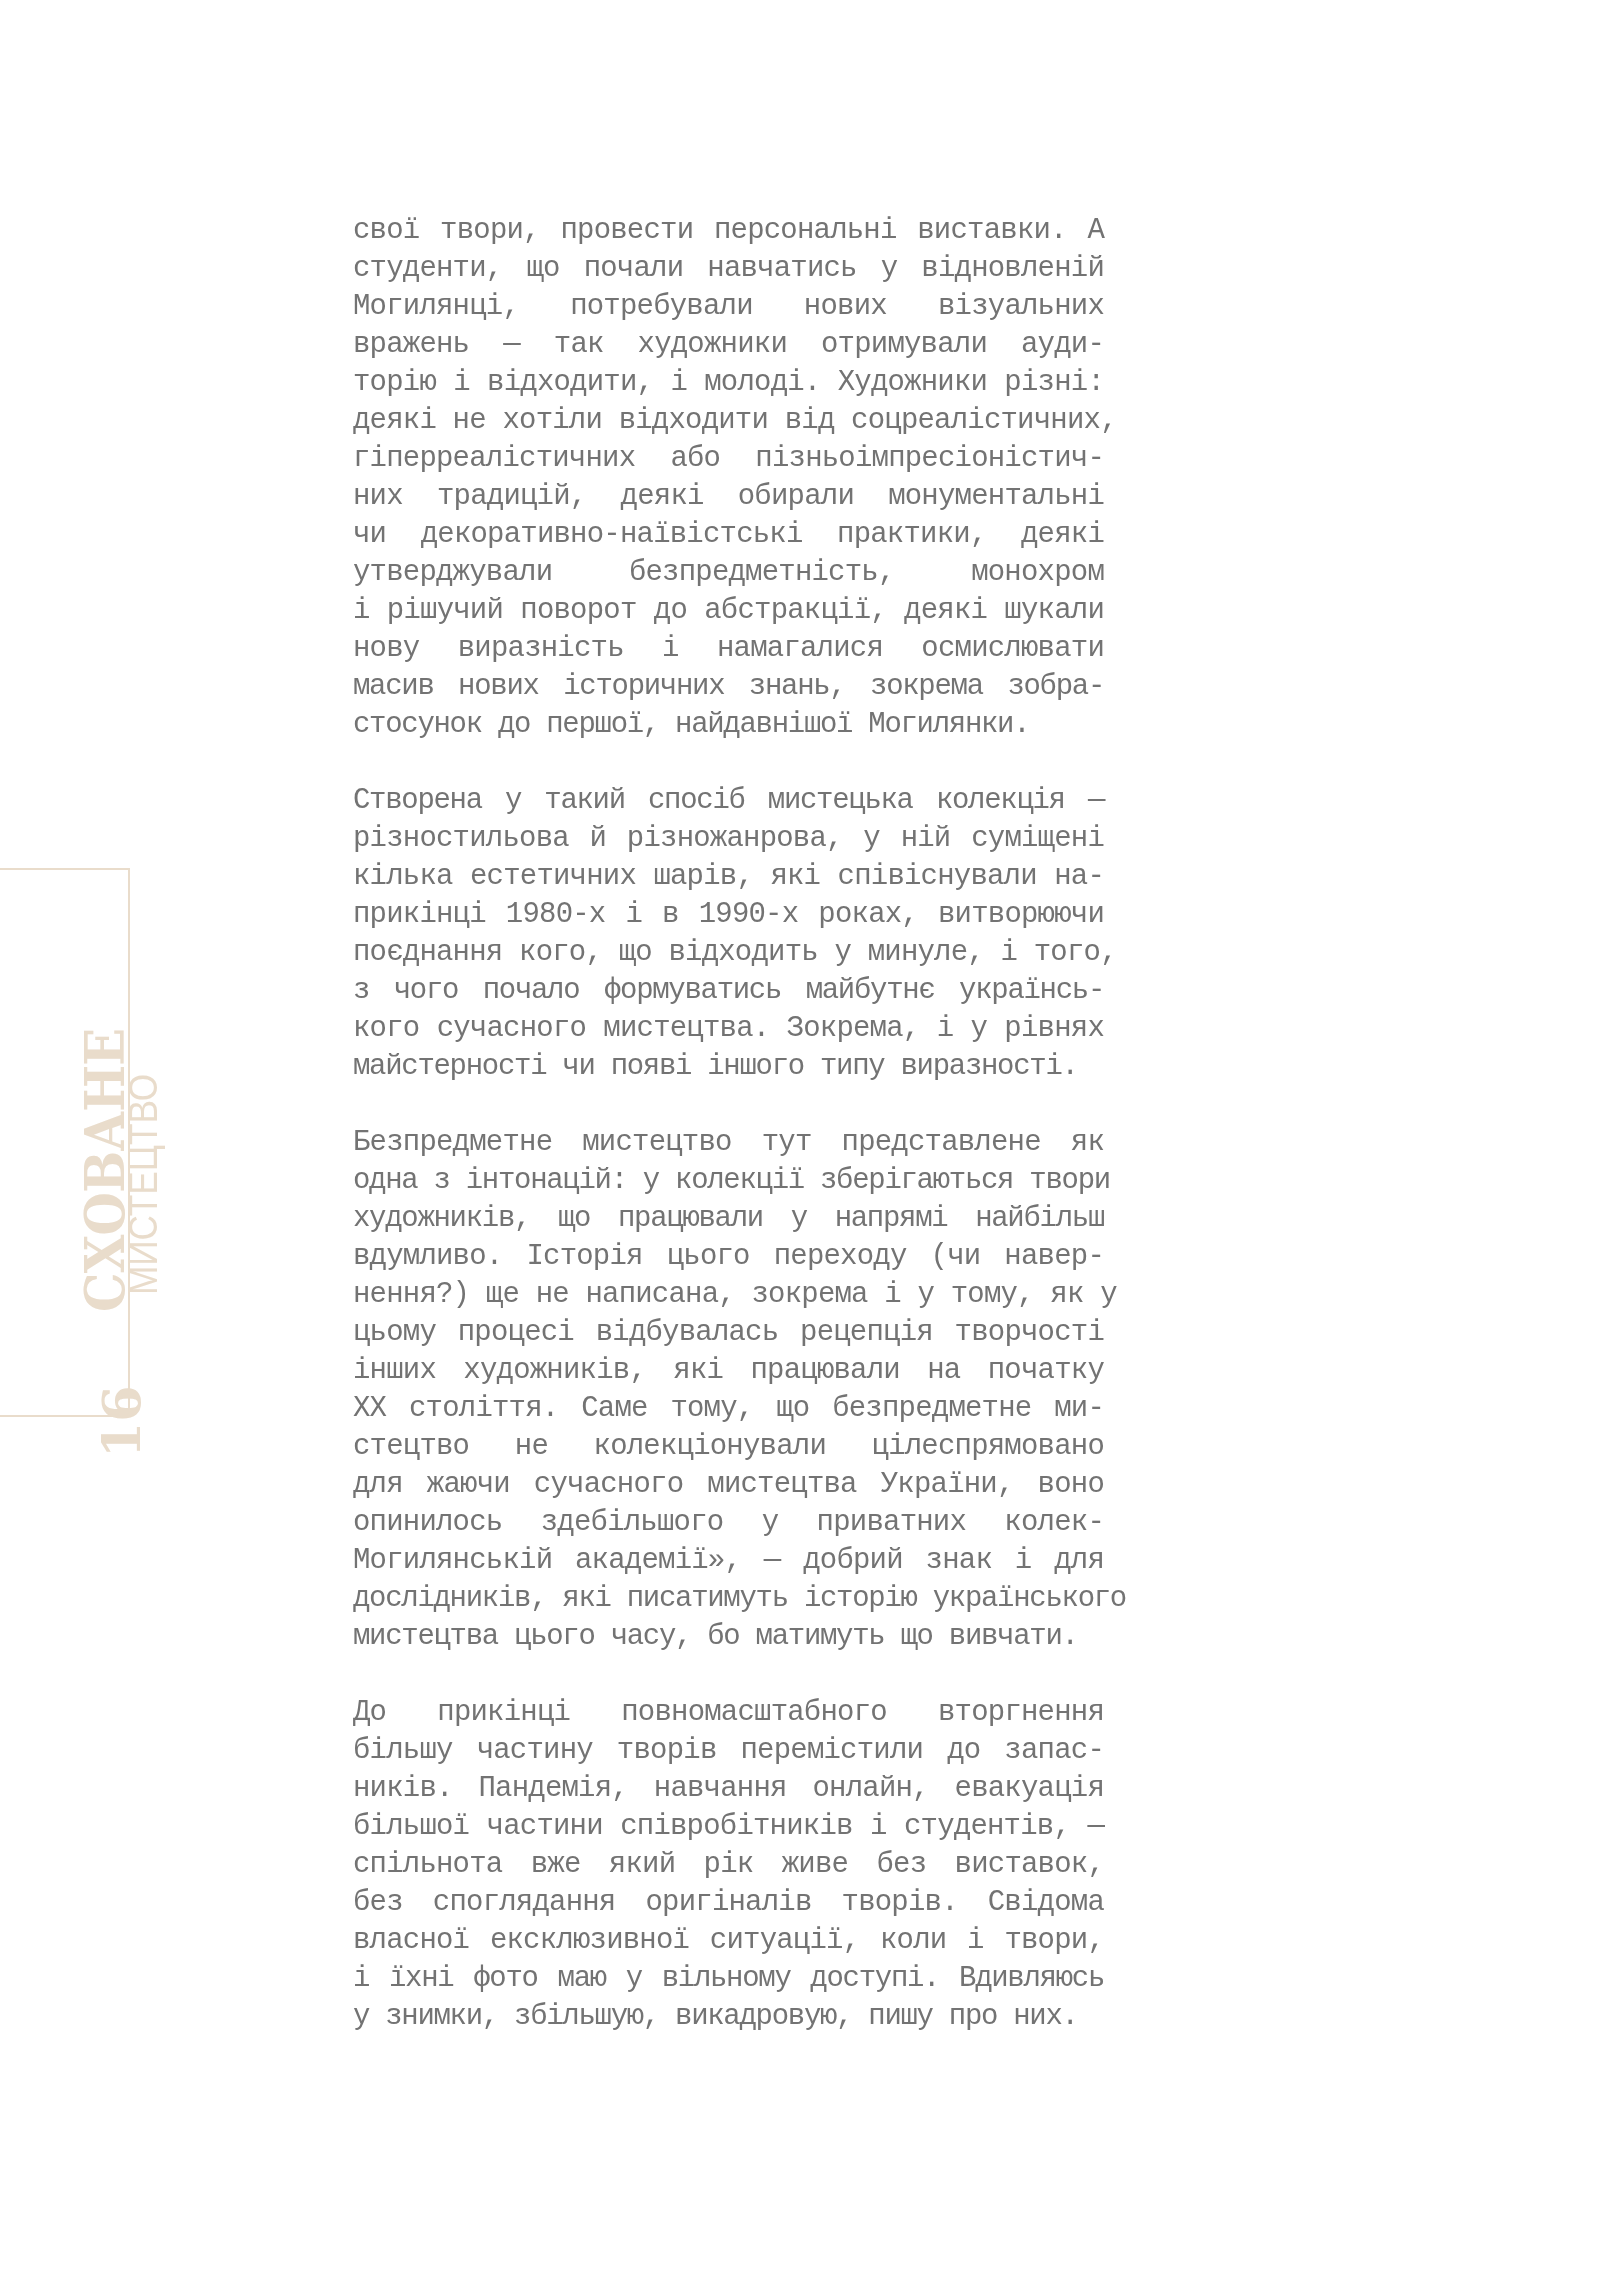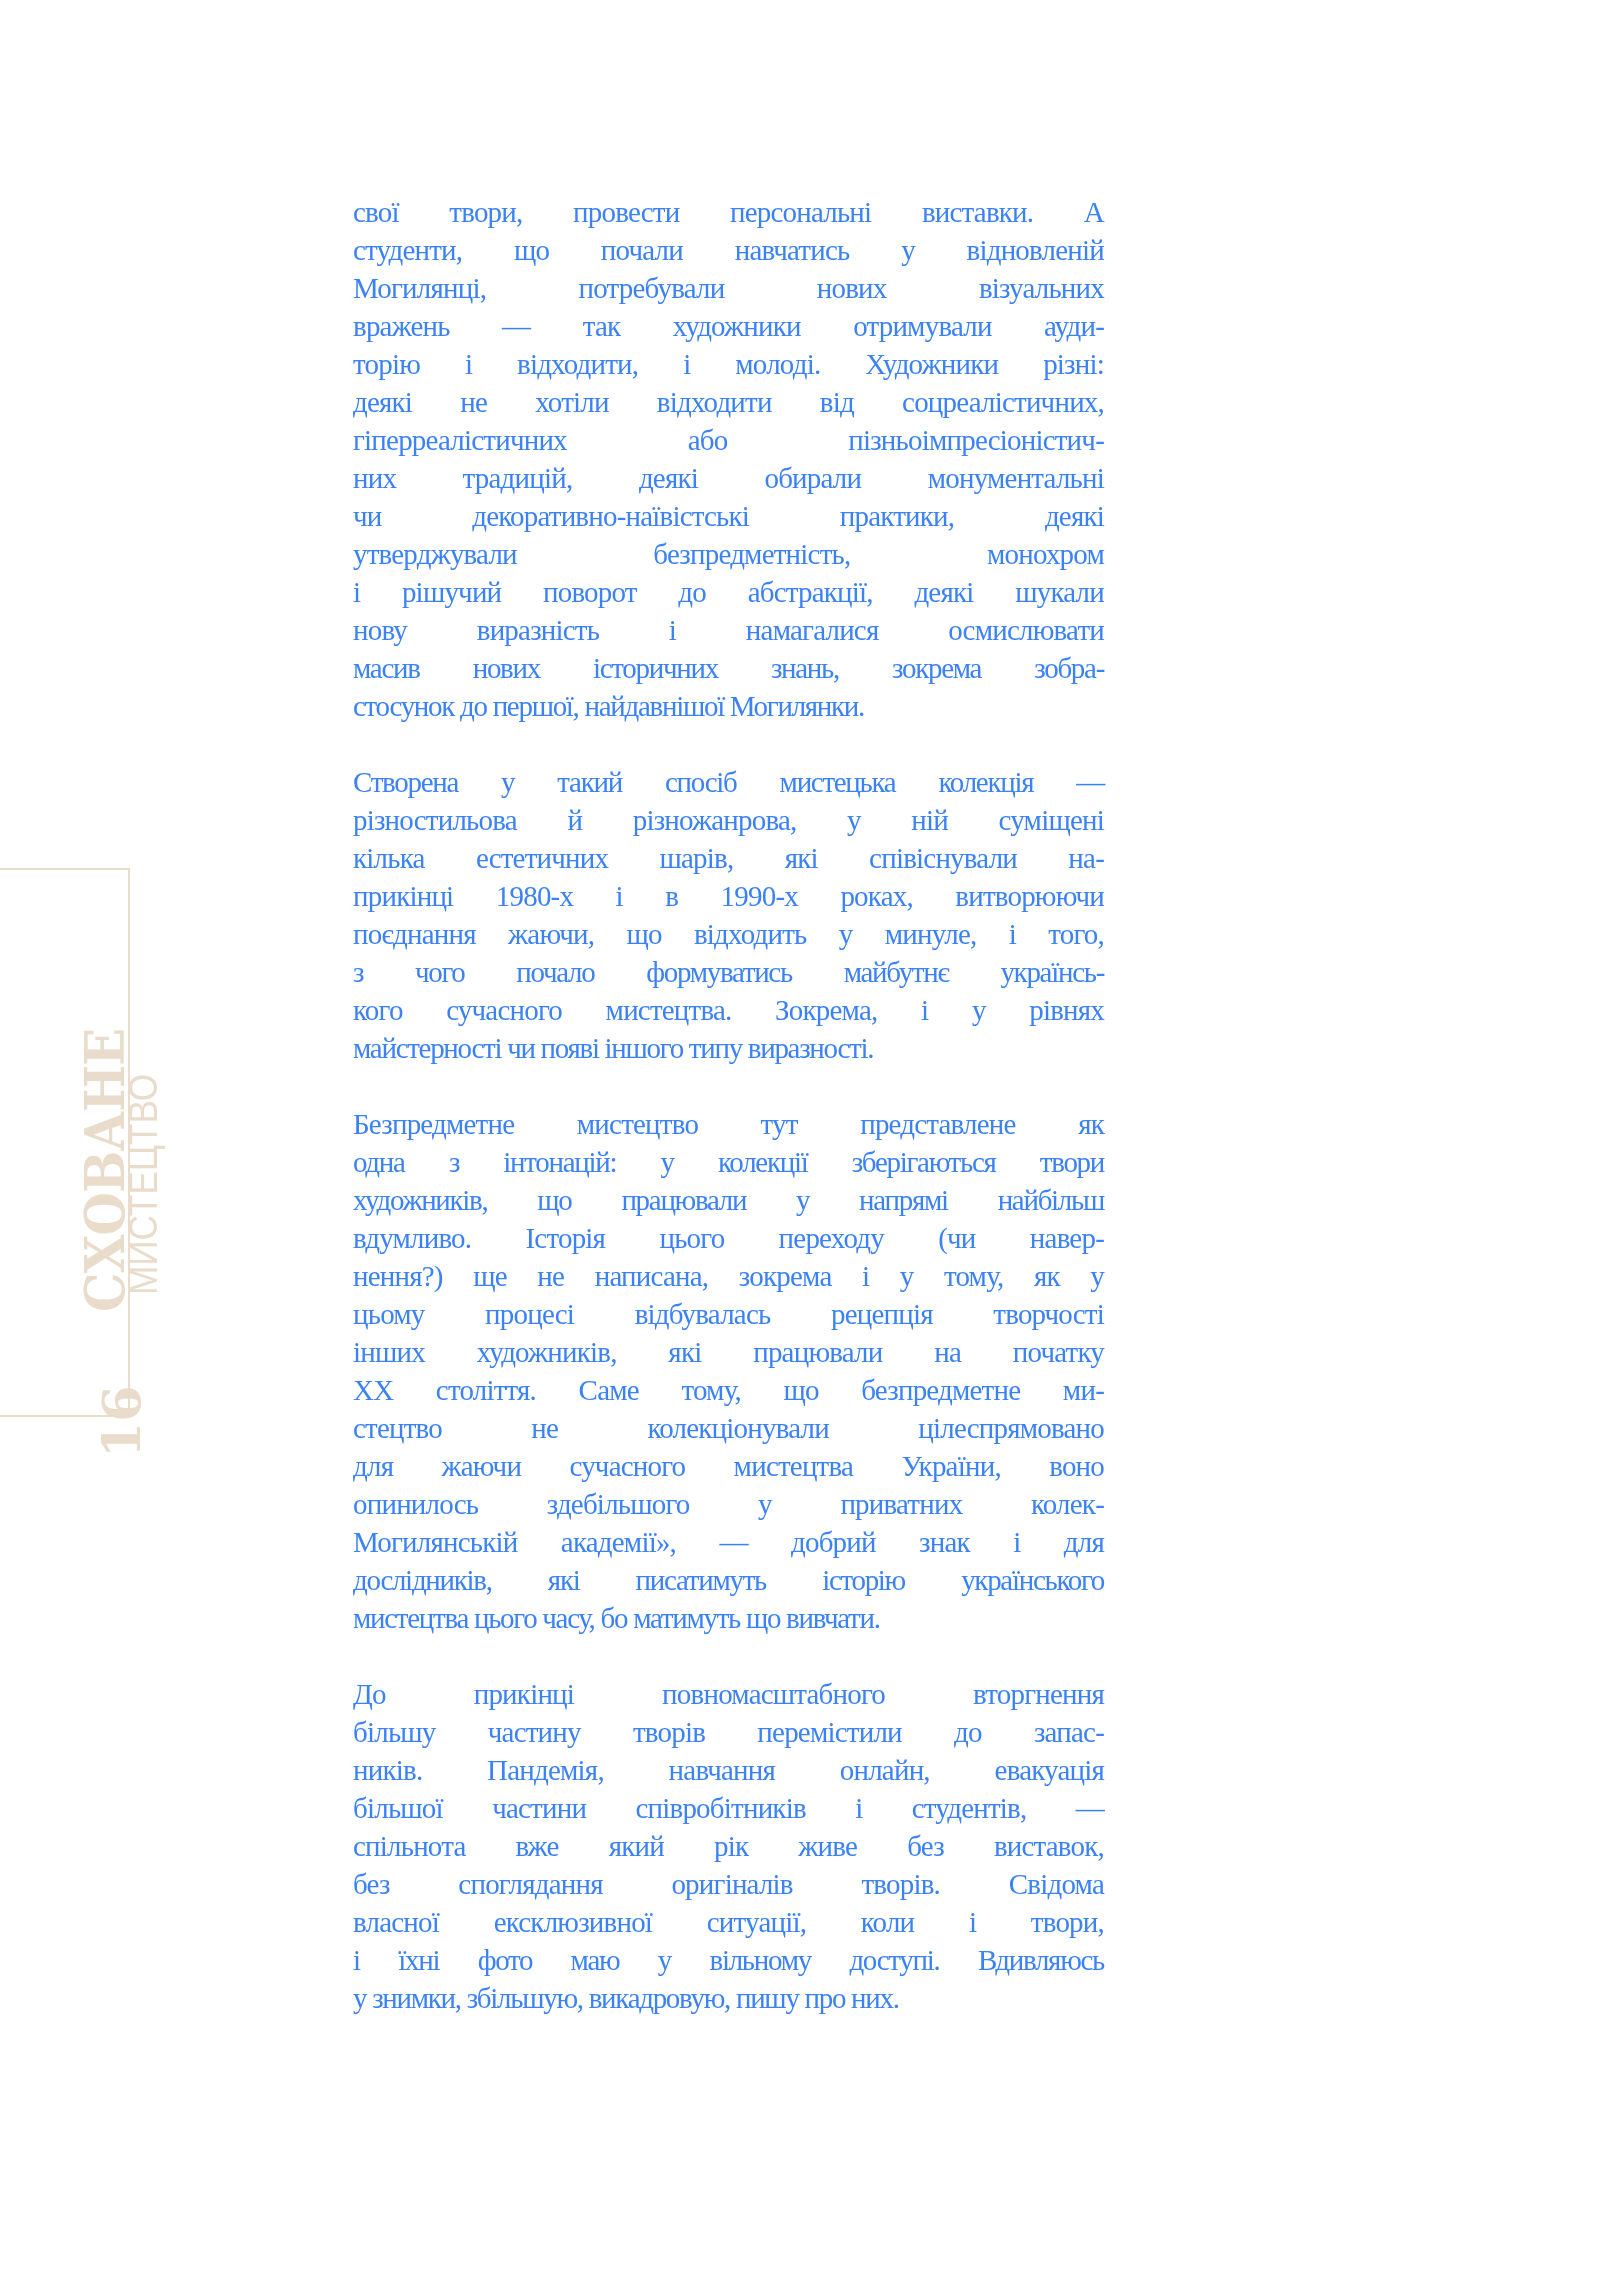--- a/index.html
+++ b/index.html
@@ -79,24 +79,24 @@
       font-weight: bold;
       font-size: 52px;
       line-height: 40px;
       transform-origin: 0 0;
       transform: rotate(-90deg) translate(-42px, 0);
     }
     
     .article {
       position: absolute;
       left: 353px;
-      top: 193px;
+      top: 212px;
       width: 751px;
-      color: #3b82f6;
-      font-family: Liberation Serif, serif;
+      color: #737373;
+      font-family: Liberation Mono, monospace;
       font-size: 29px;
       line-height: 38px;
     }
     .para {
       margin: 0 0 38px 0;
       padding: 0;
     }
     .line {
       display: block;
       height: 38px;
@@ -141,21 +141,21 @@
       <span class="line">і рішучий поворот до абстракції, деякі шукали</span>
       <span class="line">нову виразність і намагалися осмислювати</span>
       <span class="line tight">масив нових історичних знань, зокрема зобра-</span>
       <span class="line last tight">стосунок до першої, найдавнішої Могилянки.</span>
     </p>
     <p class="para">
       <span class="line tight">Створена у такий спосіб мистецька колекція —</span>
       <span class="line">різностильова й різножанрова, у ній суміщені</span>
       <span class="line">кілька естетичних шарів, які співіснували на-</span>
       <span class="line">прикінці 1980-х і в 1990-х роках, витворюючи</span>
-      <span class="line">поєднання жаючи, що відходить у минуле, і того,</span>
+      <span class="line">поєднання кого, що відходить у минуле, і того,</span>
       <span class="line tight">з чого почало формуватись майбутнє українсь-</span>
       <span class="line">кого сучасного мистецтва. Зокрема, і у рівнях</span>
       <span class="line last tight">майстерності чи появі іншого типу виразності.</span>
     </p>
     <p class="para">
       <span class="line">Безпредметне мистецтво тут представлене як</span>
       <span class="line tight">одна з інтонацій: у колекції зберігаються твори</span>
       <span class="line tight">художників, що працювали у напрямі найбільш</span>
       <span class="line">вдумливо. Історія цього переходу (чи навер-</span>
       <span class="line">нення?) ще не написана, зокрема і у тому, як у</span>

